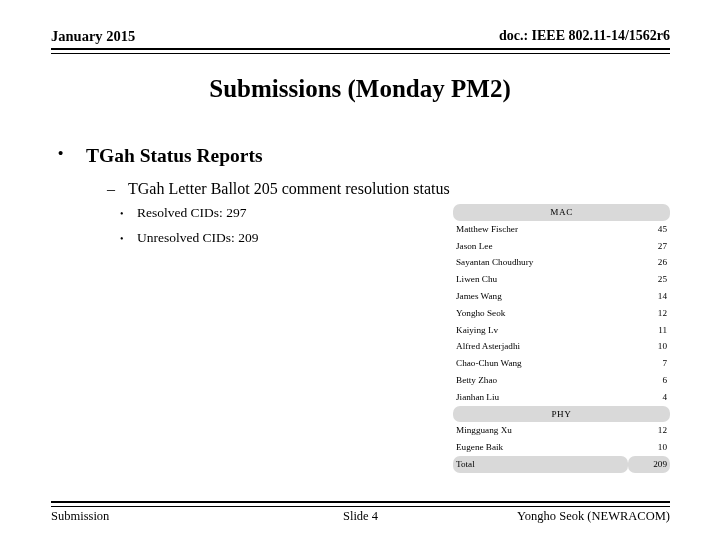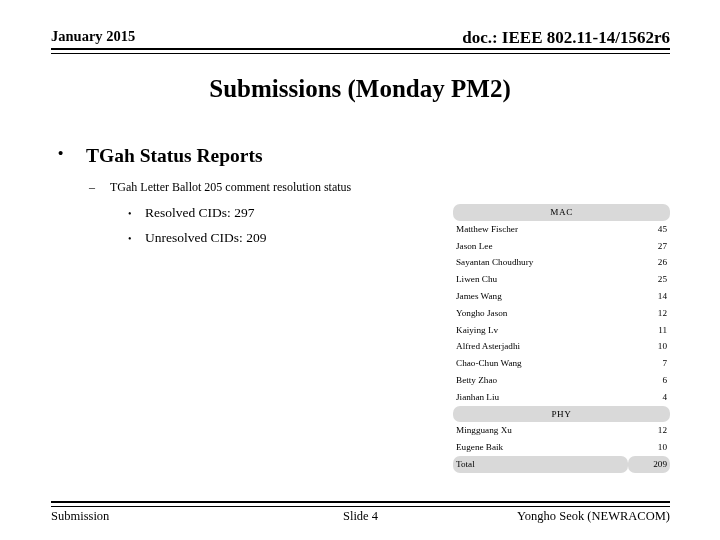--- a/index.html
+++ b/index.html
@@ -38,21 +38,21 @@
     top: 0;
     font-size: 14.5px;
     font-weight: bold;
     white-space: nowrap;
     letter-spacing: 0px;
   }
   .header-doc {
     position: absolute;
     right: 0;
     top: 0;
-    font-size: 17px;
+    font-size: 14px;
     font-weight: bold;
     white-space: nowrap;
   }
   .rule-top {
     position: absolute;
     left: 51px;
     top: 48px;
     width: 619px;
     height: 0;
     border-top: 2.4px solid #000;
@@ -89,33 +89,33 @@
   }
   .bullet-l1 .marker {
     display: inline-block;
     width: 28px;
     font-size: 15px;
     vertical-align: top;
   }
 
   .bullet-l2 {
     position: absolute;
-    left: 89px;
+    left: 107px;
     top: 180px;
-    font-size: 12px;
+    font-size: 16px;
     white-space: nowrap;
   }
   .bullet-l2 .marker {
     display: inline-block;
     width: 21px;
   }
 
   .bullet-l3 {
     position: absolute;
-    left: 128px;
+    left: 120px;
     font-size: 13.5px;
     white-space: nowrap;
   }
   .bullet-l3 .marker {
     display: inline-block;
     width: 17px;
     font-size: 10px;
     vertical-align: middle;
   }
   .b3a { top: 205px; }
@@ -252,21 +252,21 @@
       </tr>
       <tr>
         <td class="name">Liwen Chu</td>
         <td class="val">25</td>
       </tr>
       <tr>
         <td class="name">James Wang</td>
         <td class="val">14</td>
       </tr>
       <tr>
-        <td class="name">Yongho Jason</td>
+        <td class="name">Yongho Seok</td>
         <td class="val">12</td>
       </tr>
       <tr>
         <td class="name">Kaiying Lv</td>
         <td class="val">11</td>
       </tr>
       <tr>
         <td class="name">Alfred Asterjadhi</td>
         <td class="val">10</td>
       </tr>

